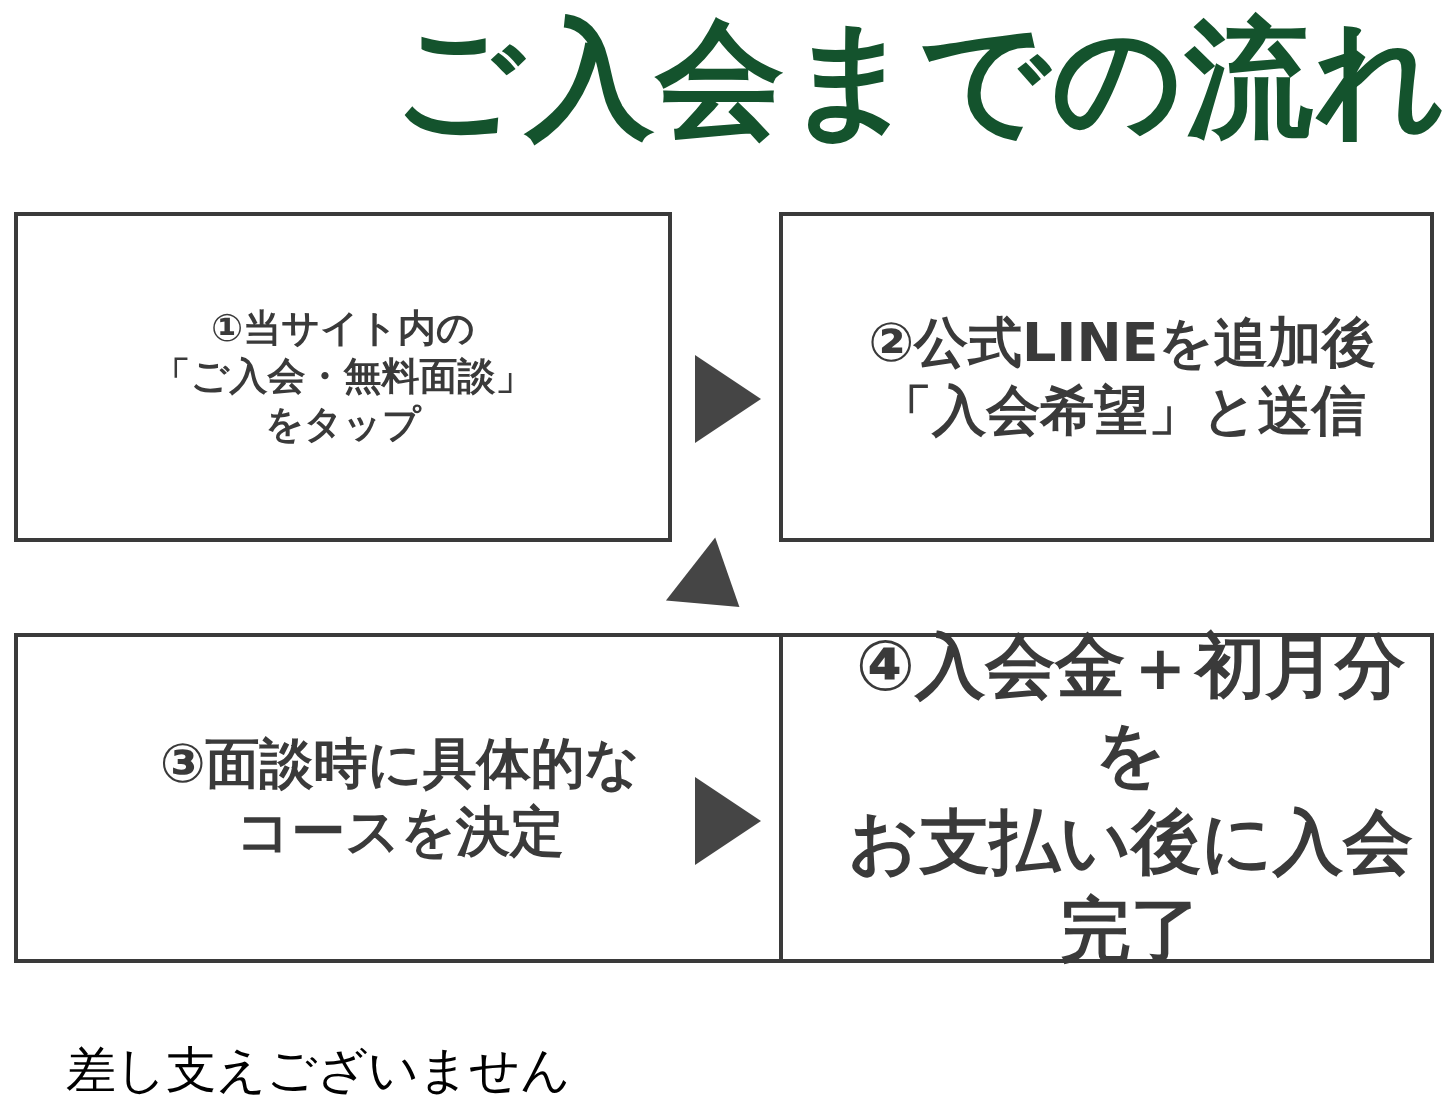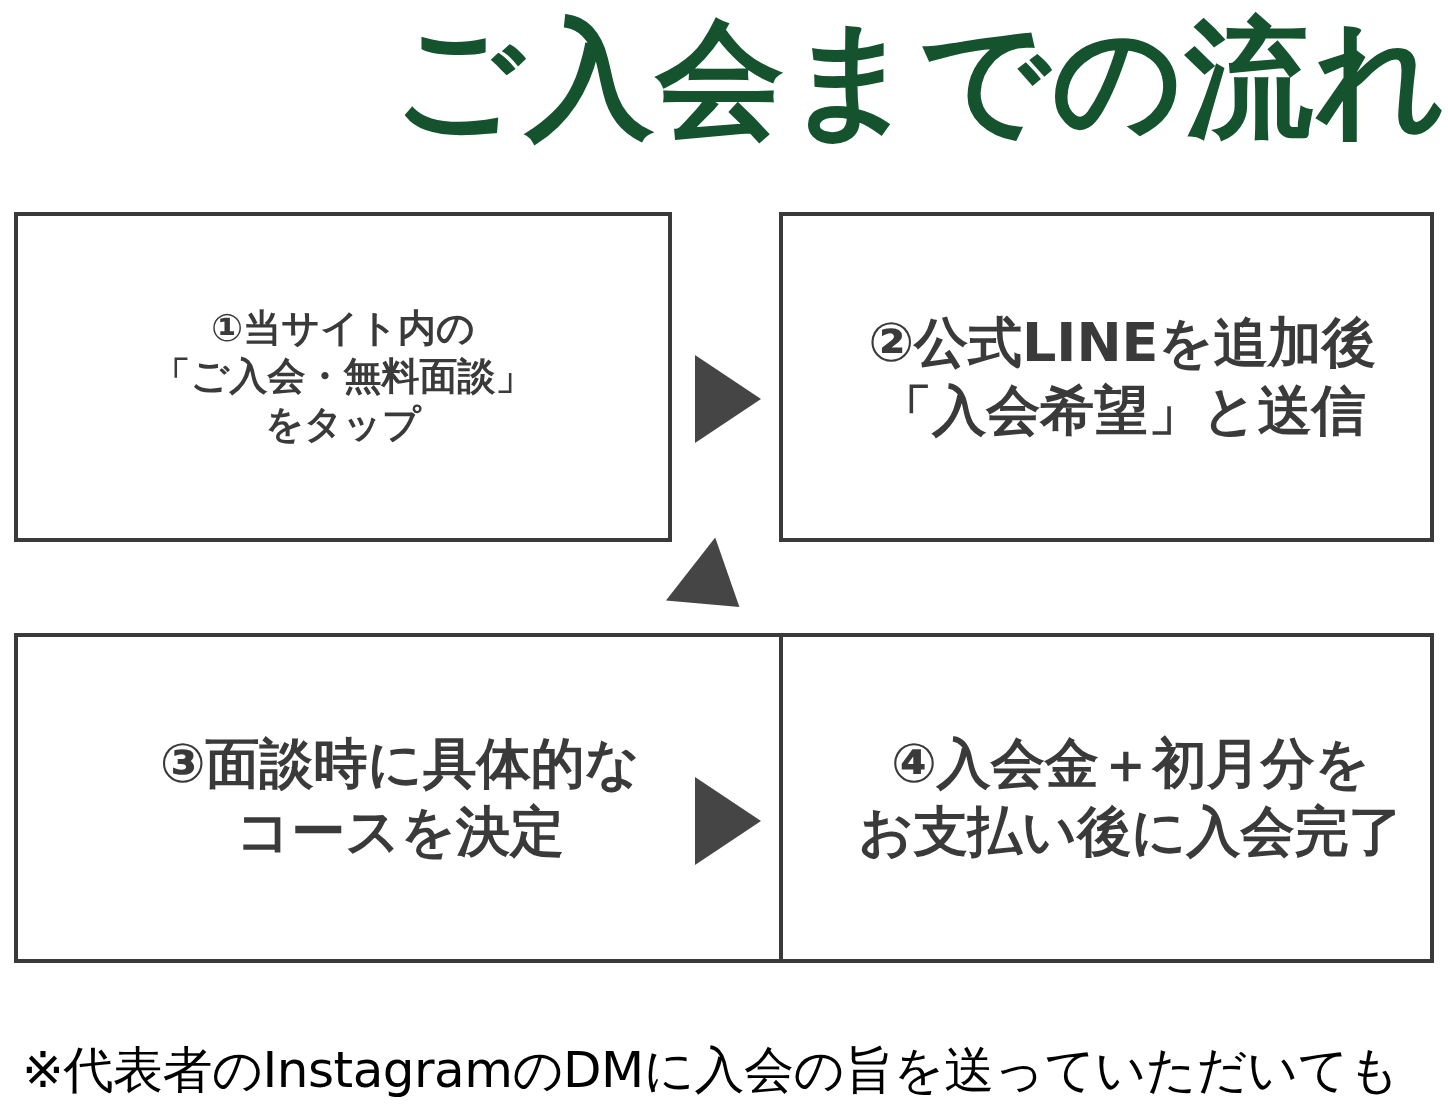--- a/index.html
+++ b/index.html
@@ -49,21 +49,21 @@
     text-align: center;
     font-weight: 700;
     color: #3a3a3a;
     line-height: 1.26;
     letter-spacing: 0px;
     white-space: pre-line;
   }
   .box-1 .box-text { font-size: 38px; }
   .box-2 .box-text { font-size: 54px; margin-left: 31px; }
   .box-3 .box-text { font-size: 54px; }
-  .box-4 .box-text { font-size: 54px; margin-left: 48px; }
+  .box-4 .box-text { font-size: 70px; margin-left: 48px; }
 
   
   .arrow {
     position: absolute;
     width: 0;
     height: 0;
     border-style: solid;
   }
   .arrow-right {
     border-width: 44px 0 44px 66px;
@@ -126,15 +126,14 @@
 
   <div class="arrow arrow-right arrow-1"></div>
 
   <div class="arrow arrow-diag"></div>
 
   <div class="arrow arrow-right arrow-3"></div>
 
 </div>
 
 <div class="footnote">
-  <span>※代表者のInstagramのDMに入会の旨を送っていただいても</span>
   <span class="footnote-line-2">差し支えございません</span>
 </div>
 
 </body></html>

